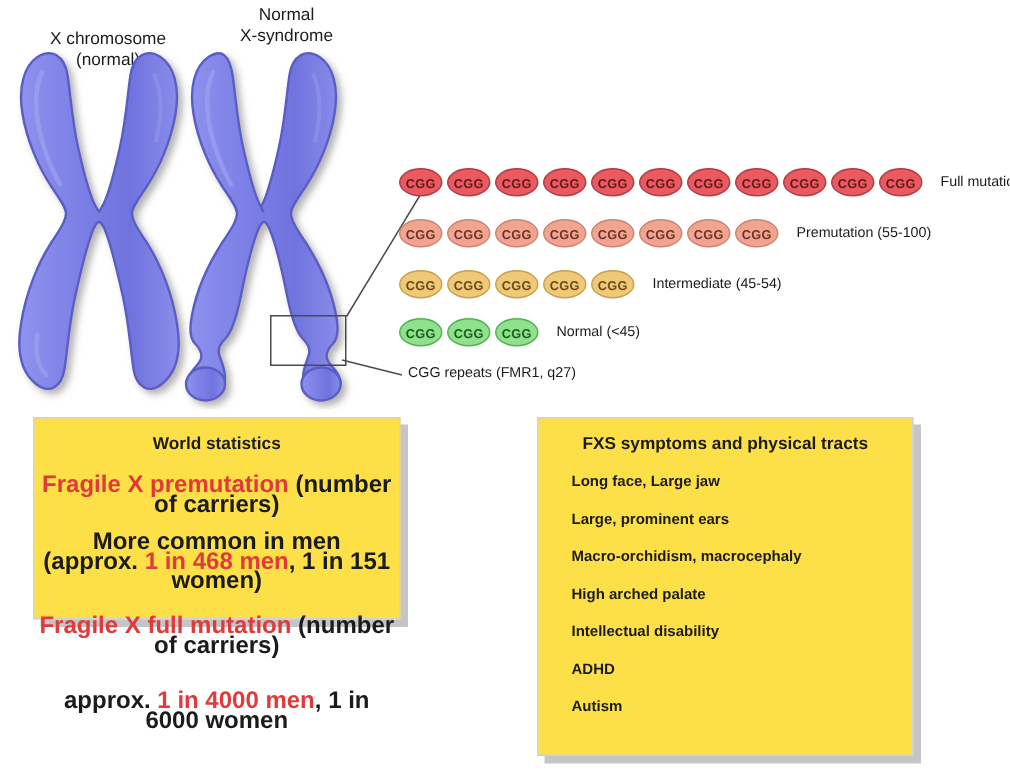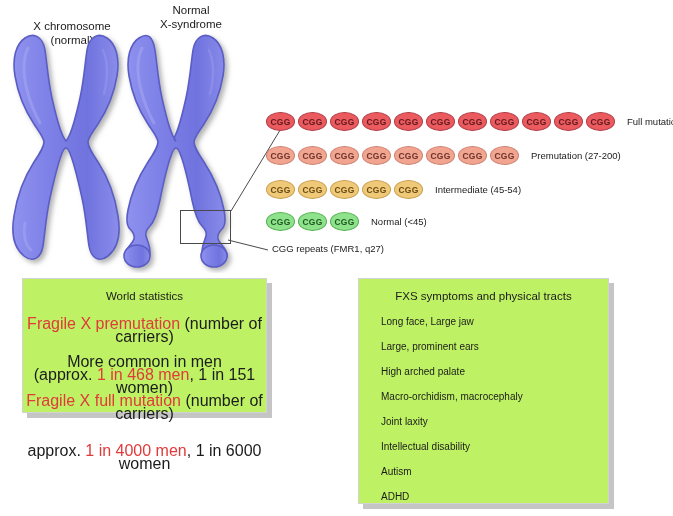--- a/index.html
+++ b/index.html
@@ -48,38 +48,39 @@
   #cgg-repeats-label{
     position:absolute;left:272px;top:243px;font-size:9.5px;color:#1b1b1b;
     white-space:nowrap;
   }
 
   
   #connectors{position:absolute;left:0;top:0;width:673px;height:516px;}
 
   
   .panel{
-    position:absolute;background:#bef264;border:1px solid #d2d2d2;
+    position:absolute;background:#fde047;border:1px solid #d2d2d2;
     box-shadow:5px 5px 0 0 rgba(150,150,150,.55);
     box-sizing:border-box;
+    font-weight:bold;
   }
   #panel-stats{left:22px;top:278px;width:245px;height:135px;}
   #panel-symptoms{left:358px;top:278px;width:251px;height:226px;}
 
   .panel-title{
     text-align:center;font-size:11.5px;color:#1b1b1b;margin-top:11px;
   }
   .stat-line{
     text-align:center;font-size:16px;color:#1b1b1b;line-height:13px;
   }
   .red{color:#e03a3a;}
   #stat-pre-head{margin-top:15px;}
   #stat-common{margin-top:12px;}
   #stat-approx1{margin-top:0px;}
-  #stat-full-head{}
+  #stat-full-head{margin-top:17px;}
   #stat-approx2{margin-top:24px;}
 
   .symptom{
     font-size:10px;color:#1b1b1b;margin-left:22px;margin-top:14px;
   }
   #symptom-list{margin-top:2px;}
 </style>
 </head>
 <body>
 
@@ -216,21 +217,21 @@
     <div class="cgg-group" style="display: flex; align-items: center;">
         <div class="cgg pre">CGG</div>
         <div class="cgg pre">CGG</div>
         <div class="cgg pre">CGG</div>
         <div class="cgg pre">CGG</div>
         <div class="cgg pre">CGG</div>
         <div class="cgg pre">CGG</div>
         <div class="cgg pre">CGG</div>
         <div class="cgg pre">CGG</div>
       </div>
-    <span class="cgg-label">Premutation (27-200)</span>
+    <span class="cgg-label">Premutation (55-100)</span>
   </div>
 
   <div class="cgg-row" id="row-int">
     <div class="cgg-group" style="display: flex; align-items: center;">
         <div class="cgg int">CGG</div>
         <div class="cgg int">CGG</div>
         <div class="cgg int">CGG</div>
         <div class="cgg int">CGG</div>
         <div class="cgg int">CGG</div>
       </div>
@@ -266,22 +267,21 @@
     <div class="stat-line" id="stat-approx2">
       <span>approx. </span><span class="red">1 in 4000 men</span><span>, 1 in 6000 women</span>
     </div>
   </div>
 
   <div class="panel" id="panel-symptoms">
     <div class="panel-title">FXS symptoms and physical tracts</div>
     <div id="symptom-list">
         <div class="symptom">Long face, Large jaw</div>
         <div class="symptom">Large, prominent ears</div>
+        <div class="symptom">Macro-orchidism, macrocephaly</div>
         <div class="symptom">High arched palate</div>
-        <div class="symptom">Macro-orchidism, macrocephaly</div>
-        <div class="symptom">Joint laxity</div>
         <div class="symptom">Intellectual disability</div>
+        <div class="symptom">ADHD</div>
         <div class="symptom">Autism</div>
-        <div class="symptom">ADHD</div>
       </div>
   </div>
 
 </div>
 
 </body></html>

